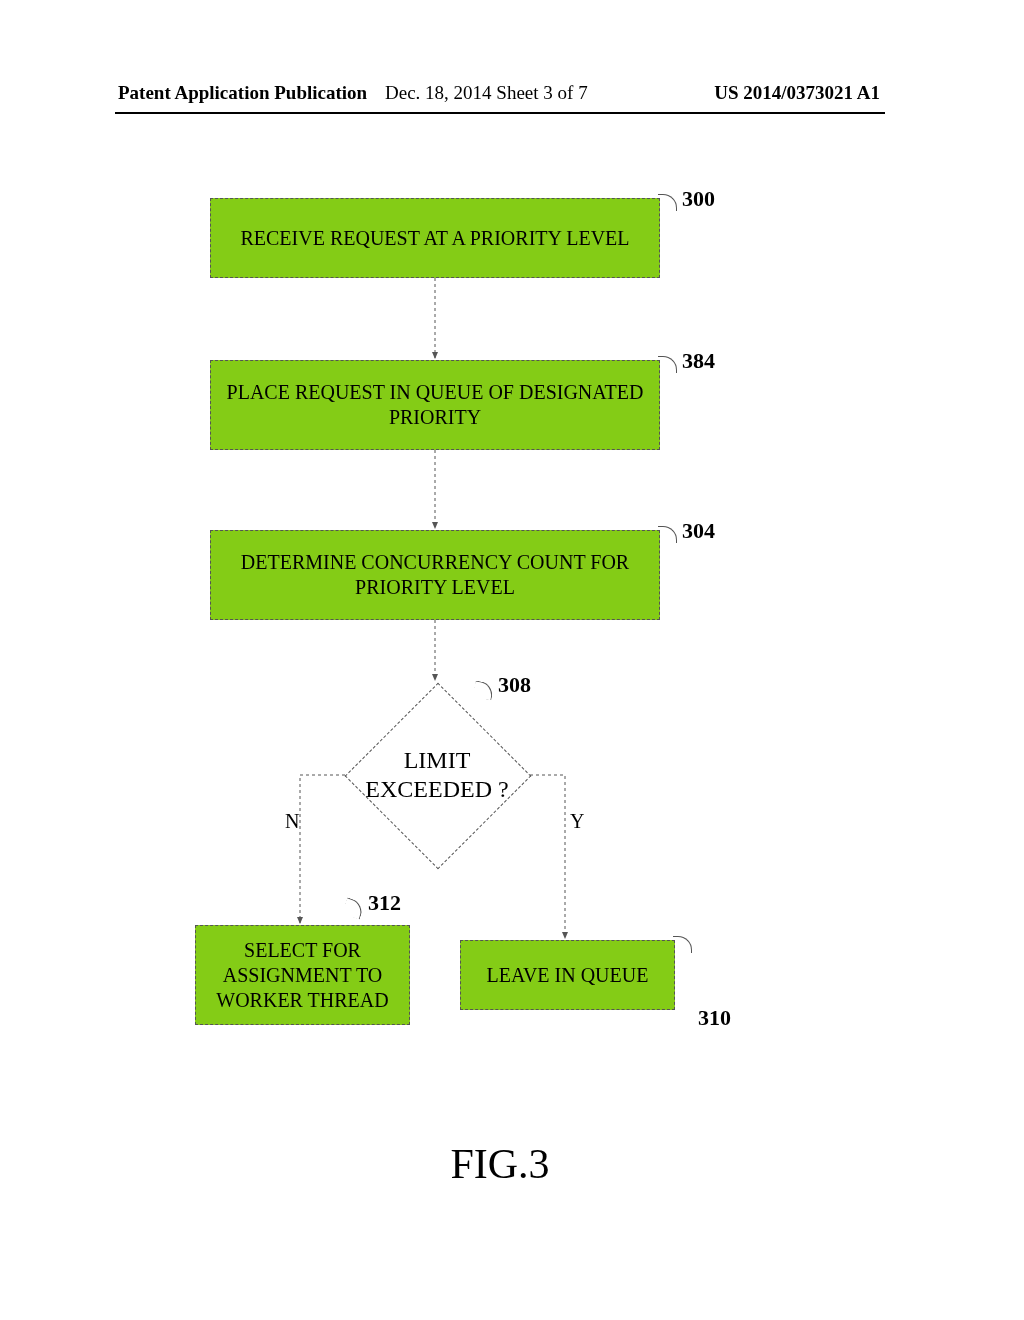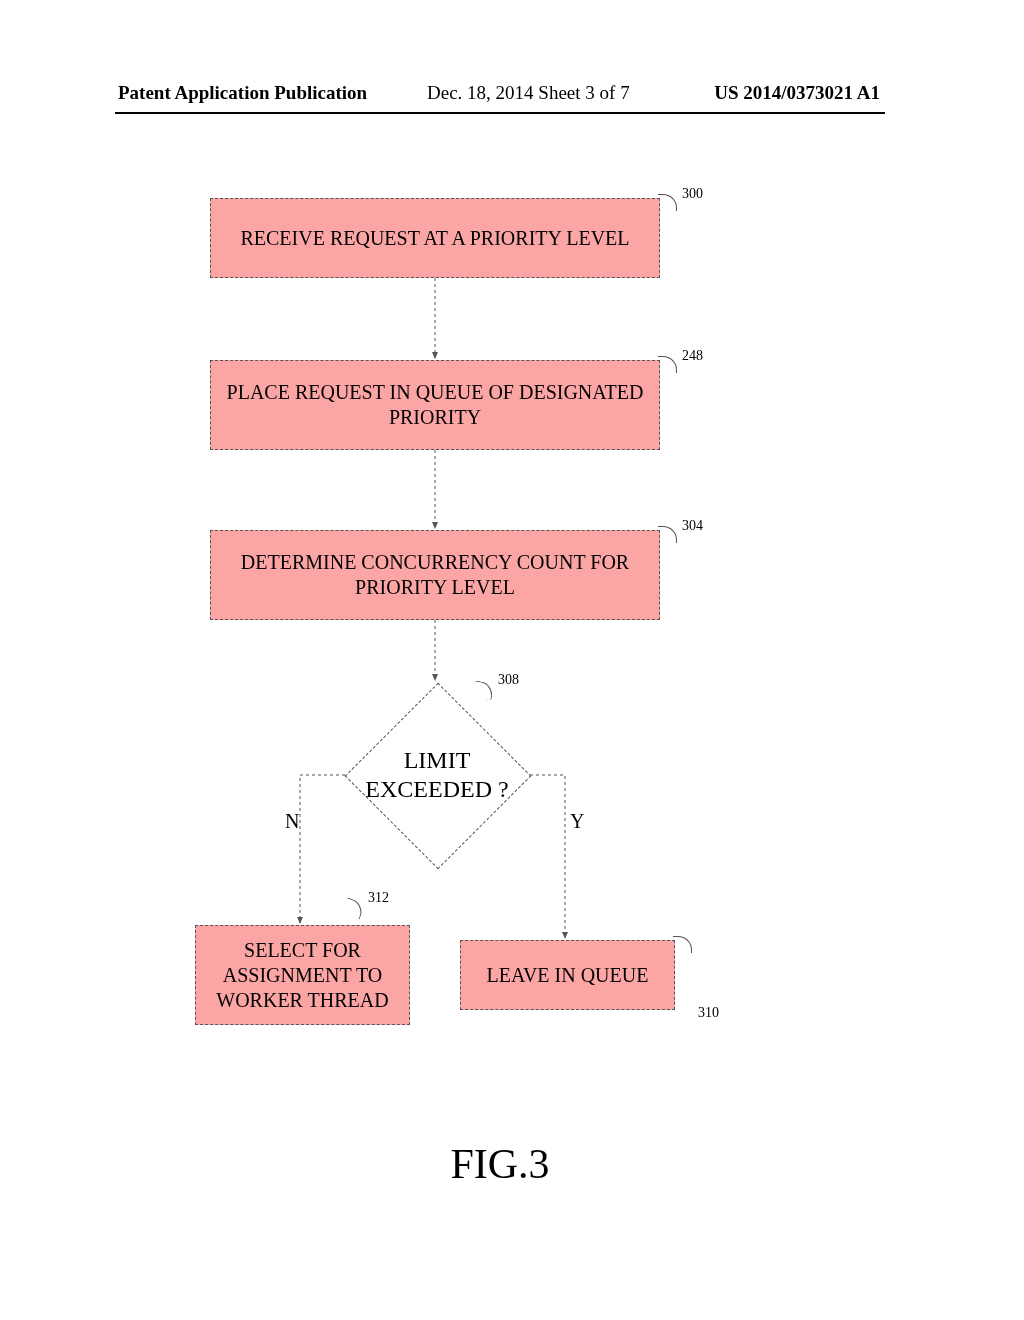--- a/index.html
+++ b/index.html
@@ -26,21 +26,20 @@
   .header-left {
     position: absolute;
     left: 118px;
     font-weight: bold;
     font-size: 19px;
   }
   .header-mid {
     position: absolute;
     left: 385px;
     font-size: 19px;
-    margin-left: 42px;
   }
   .header-right {
     position: absolute;
     right: 120px;
     font-weight: bold;
     font-size: 19px;
   }
   .header-rule {
     position: absolute;
     left: 115px;
@@ -53,28 +52,29 @@
   .box {
     position: absolute;
     border: 1px dashed #555;
     text-align: center;
     font-size: 20px;
     display: flex;
     align-items: center;
     justify-content: center;
     padding: 0 10px;
     box-sizing: border-box;
-    background: #fca5a5;
+    background: #84cc16;
     line-height: 1.25;
   }
 
   
   .ref {
     position: absolute;
-    font-size: 14px;
+    font-size: 22px;
+    font-weight: bold;
   }
 
   
   .hook {
     position: absolute;
     width: 20px;
     height: 20px;
     border: 1px solid #555;
     border-top: none;
     border-right: none;
@@ -161,21 +161,21 @@
   <div class="box" style="left:210px; top:198px; width:450px; height:80px;">
     <span>RECEIVE REQUEST AT A PRIORITY LEVEL</span>
   </div>
   <div class="hook tr" style="left:658px; top:194px;"></div>
   <span class="ref" style="left:682px; top:186px;">300</span>
 
   <div class="box" style="left:210px; top:360px; width:450px; height:90px;">
     <span>PLACE REQUEST IN QUEUE OF DESIGNATED PRIORITY</span>
   </div>
   <div class="hook tr" style="left:658px; top:356px;"></div>
-  <span class="ref" style="left:682px; top:348px;">248</span>
+  <span class="ref" style="left:682px; top:348px;">384</span>
 
   <div class="box" style="left:210px; top:530px; width:450px; height:90px;">
     <span>DETERMINE CONCURRENCY COUNT FOR PRIORITY LEVEL</span>
   </div>
   <div class="hook tr" style="left:658px; top:526px;"></div>
   <span class="ref" style="left:682px; top:518px;">304</span>
 
   <div class="diamond-wrap" style="left:372px; top:710px;">
     <div class="diamond"></div>
     <div class="diamond-label">LIMIT EXCEEDED ?</div>

